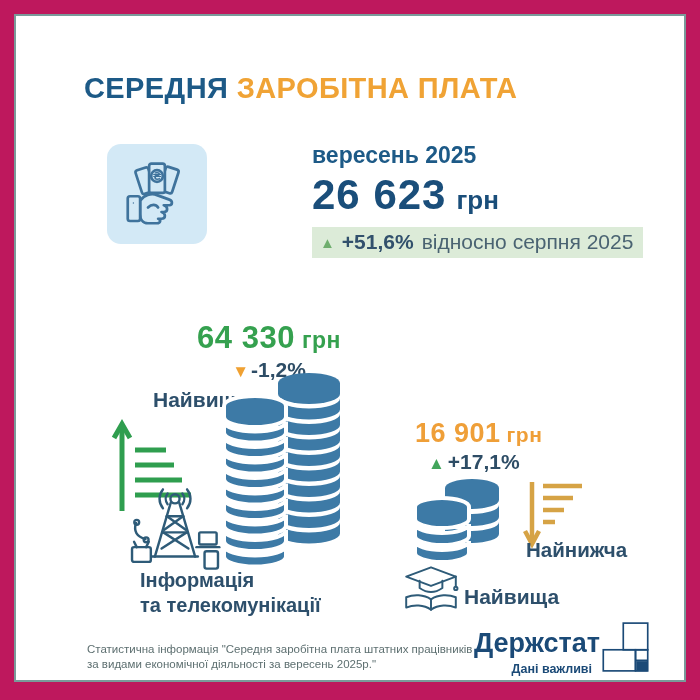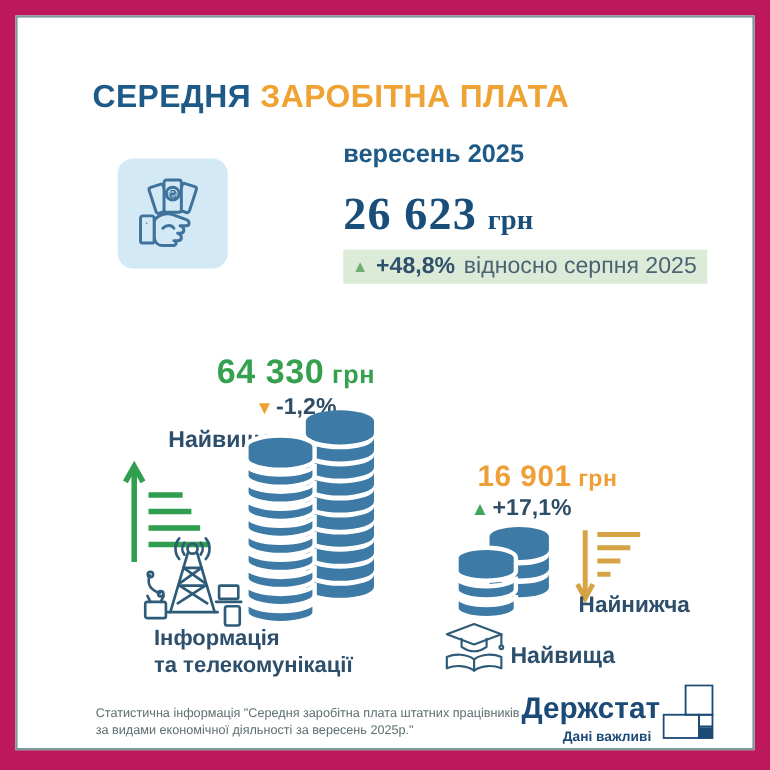--- a/index.html
+++ b/index.html
@@ -7,23 +7,23 @@
          font-family:"Liberation Sans","DejaVu Sans",sans-serif;}
   .card{position:absolute;left:14px;top:14px;width:668px;height:664px;border:2px solid #7a9a9a;background:#fff;}
   .abs{position:absolute;}
 
   .title{left:68px;top:34px;font-size:29px;line-height:38px;font-weight:800;letter-spacing:.4px;white-space:nowrap;}
   .t-blue{color:#1d5a87;}
   .t-orange{color:#f0a335;}
 
   .hero-box{left:91px;top:128px;width:100px;height:100px;border-radius:14px;background:#d3e9f6;
             display:flex;align-items:center;justify-content:center;}
-  .hero-info{left:296px;top:110px;}
+  .hero-info{left:296px;top:126px;}
   .period{font-size:23px;font-weight:600;color:#1d5a87;}
-  .amount-row{margin-top:18px;color:#1a4e7a;font-family:Liberation Serif, serif;}
+  .amount-row{margin-top:2px;color:#1a4e7a;}
   .amount{font-size:42px;font-weight:800;letter-spacing:1px;}
   .amount-unit{font-size:26px;font-weight:700;margin-left:10px;}
   .badge{margin-top:8px;display:inline-flex;align-items:center;background:#dcebd8;padding:3px 10px 4px 8px;}
   .badge .tri{font-size:15px;color:#6fae6e;margin-right:7px;}
   .badge b{font-size:21px;color:#31506c;margin-right:8px;font-weight:700;}
   .badge span.note{font-size:21px;color:#4a6372;}
 
   .section-h{left:71px;top:274px;font-size:24px;font-weight:700;color:#1d5a87;}
 
   .top-val{left:120px;top:304px;width:266px;text-align:center;}
@@ -31,21 +31,21 @@
   .val-green .u{font-size:23px;font-weight:700;margin-left:7px;}
   .chg{margin-top:2px;font-size:21px;font-weight:700;color:#2e4d66;}
   .chg .tri-dn{color:#f0a132;font-size:17px;margin-right:2px;}
   .chg .tri-up{color:#43a55c;font-size:17px;margin-right:3px;}
 
   .lbl{font-size:21px;font-weight:600;color:#2d4f6b;}
   .lbl-high{left:89px;top:372px;margin-left:48px;}
   .lbl-low{left:510px;top:522px;font-size:20.5px;}
 
   .low-val{left:399px;top:402px;}
-  .val-orange{font-size:27px;font-weight:800;color:#ef9f38;letter-spacing:.5px;margin-left:19px;}
+  .val-orange{font-size:27px;font-weight:800;color:#ef9f38;letter-spacing:.5px;}
   .val-orange .u{font-size:21px;font-weight:700;margin-left:6px;}
   .low-chg{margin-left:13px;margin-top:1px;font-size:21px;font-weight:700;color:#2e4d66;}
 
   .cat{font-size:20px;line-height:25px;font-weight:600;color:#2d4f6b;}
   .cat-high{left:124px;top:552px;}
   .cat-low{left:448px;top:568px;font-size:21px;}
 
   .asc-icon{left:83px;top:400px;}
   .desc-icon{left:506px;top:462px;}
   .coins-tall{left:196px;top:349px;}
@@ -91,21 +91,21 @@
       </svg>
     </div>
 
     <div class="abs hero-info">
       <div class="period">вересень 2025</div>
       <div class="amount-row">
         <span class="amount">26 623</span><span class="amount-unit">грн</span>
       </div>
       <div class="badge">
         <span class="tri">▲</span>
-        <b>+48,8%</b>
+        <b>+51,6%</b>
         <span class="note">відносно серпня 2025</span>
       </div>
     </div>
 
 
     <div class="abs top-val">
       <div class="val-green">
         <span>64 330</span><span class="u">грн</span>
       </div>
       <div class="chg">

